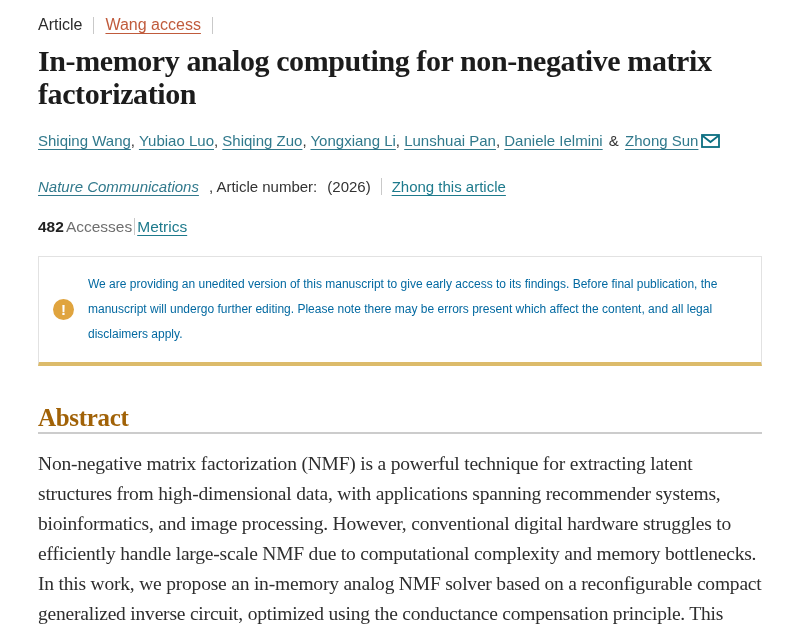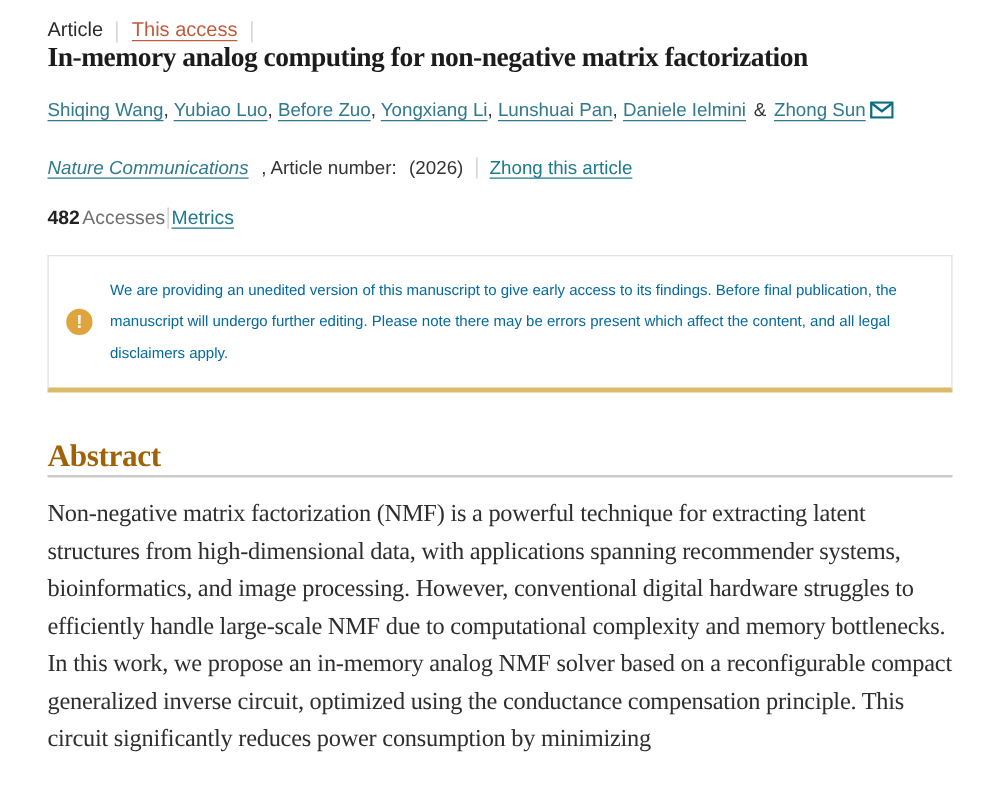--- a/index.html
+++ b/index.html
@@ -34,25 +34,25 @@
   .open-access-link {
     color: #c05b3c;
     text-decoration: underline;
     text-underline-offset: 3px;
   }
 
   
   .title {
     font-family: "Liberation Serif", serif;
     font-weight: 700;
-    font-size: 22px;
+    font-size: 30px;
     line-height: 1.1;
     color: #1c1c1c;
     letter-spacing: -0.4px;
-    margin-top: 0;
+    margin-top: 10px;
     margin-bottom: 20px;
     max-width: 730px;
   }
 
   
   .authors {
     font-size: 15px;
     line-height: 1.45;
     margin-bottom: 24px;
     color: #333;
@@ -156,30 +156,30 @@
   }
 </style>
 </head>
 <body>
 
 <div class="container">
 
   <div class="meta-row">
     <span>Article</span>
     <span class="vsep"></span>
-    <a class="open-access-link">This access</a>
+    <a class="open-access-link">Wang access</a>
     <span class="vsep"></span>
   </div>
 
   <h1 class="title">In-memory analog computing for non-negative matrix factorization</h1>
 
   <div class="authors">
     <a class="author-link">Shiqing Wang</a><span>,</span>
     <a class="author-link">Yubiao Luo</a><span>,</span>
-    <a class="author-link">Before Zuo</a><span>,</span>
+    <a class="author-link">Shiqing Zuo</a><span>,</span>
     <a class="author-link">Yongxiang Li</a><span>,</span>
     <a class="author-link">Lunshuai Pan</a><span>,</span>
     <a class="author-link">Daniele Ielmini</a>
     <span class="amp">&amp;</span>
     <a class="author-link">Zhong Sun</a><span class="email-icon-wrap"><svg width="19" height="14" viewBox="0 0 19 14">
           <rect x="1" y="1" width="17" height="12" fill="none" stroke="#0b6e80" stroke-width="1.8"></rect>
           <path d="M1.5 1.8 L9.5 8 L17.5 1.8" fill="none" stroke="#0b6e80" stroke-width="1.8"></path>
         </svg></span>
   </div>
 

